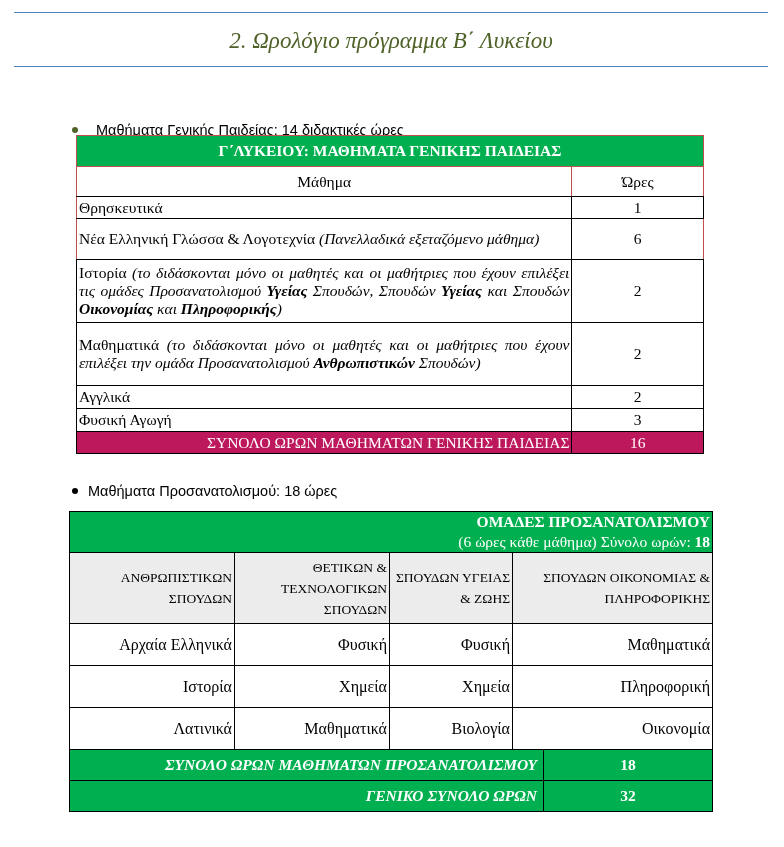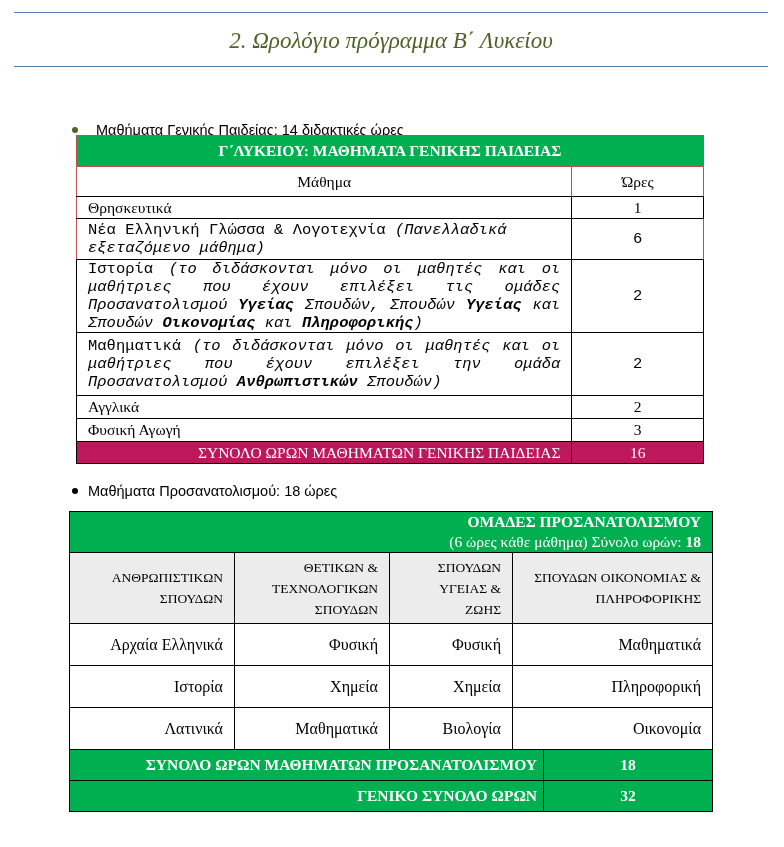--- a/index.html
+++ b/index.html
@@ -13,54 +13,54 @@
   .bullet { position: absolute; font-family: "Liberation Sans", "DejaVu Sans", sans-serif;
             font-size: 14.5px; color: #000; display: flex; align-items: center; }
   .bullet .dot { display: inline-block; width: 6px; height: 6px; border-radius: 50%;
                  margin-right: 18px; }
   .bullet1 { top: 122px; left: 72px; }
   .bullet1 .dot { background: #4f6228; }
   .bullet2 { top: 483px; left: 72px; }
   .bullet2 .dot { background: #000; margin-right: 10px; }
 
   table { border-collapse: collapse; position: absolute; table-layout: fixed; }
-  td { padding: 0 11px; font-size: 15.5px; line-height: 18px; }
+  td { padding: 0 2px; font-size: 15.5px; line-height: 18px; }
 
   
   #t1 { top: 135px; left: 76px; width: 628px; }
   #t1 td { border: 1px solid #000; }
   #t1 .col1 { width: 482px; }
   #t1 .col2 { width: 128px; }
   #t1 tr.title td { background: #00b050; color: #fff; font-weight: bold; text-align: center;
                     height: 30px; border: 1px solid #c0504d; font-size: 15.5px; }
   #t1 tr.colhead td { height: 29px; text-align: center; border-color: #c0504d; border-bottom-color: #000; }
   #t1 td.subj { text-align: left; }
   #t1 td.subj.just { text-align: justify; text-align-last: left; }
   #t1 td.hrs { text-align: center; }
   #t1 tr.total td { background: #be185d; color: #fff; font-weight: normal; height: 21px; }
   #t1 tr.total td.lbl { text-align: right; }
   #t1 tr.total td.val { text-align: center; }
   #t1 tr.r1 td { height: 21px; }
   #t1 tr.r2 td { height: 40px; }
   #t1 tr.r3 td { height: 62px; }
   #t1 tr.r4 td { height: 62px; }
   #t1 tr.r5 td, #t1 tr.r6 td { height: 22px; }
-  #t1 tr.r2 td, #t1 tr.r3 td, #t1 tr.r4 td { border-right-color: #000; font-family: Liberation Mono, monospace; }
+  #t1 tr.r2 td, #t1 tr.r3 td, #t1 tr.r4 td { border-right-color: #000; }
   #t1 tr.r2 td.hrs { border-right-color: #c0504d; }
   #t1 tr.r1 td:first-child, #t1 tr.r2 td:first-child { border-left-color: #c0504d; }
 
   
   #t2 { top: 511px; left: 69px; width: 643px; }
   #t2 td { border: 1px solid #000; text-align: right; }
   #t2 tr.title td { background: #00b050; color: #fff; height: 40px; line-height: 20px; }
   #t2 tr.title .b { font-weight: bold; }
   #t2 tr.groups td { background: #ececec; height: 70px; font-size: 13.5px; line-height: 21px; }
   #t2 tr.cell td { height: 41px; font-size: 16px; }
   #t2 tr.sum td { background: #00b050; color: #fff; font-weight: bold; height: 30px; font-size: 15.5px; }
-  #t2 tr.sum td.lbl { padding-right: 6px; }
+  #t2 tr.sum td.lbl { padding-right: 6px; font-style: italic; }
   #t2 tr.sum td.val { text-align: center; }
 </style>
 </head>
 <body>
 
 <div class="rule top"></div>
 <div class="heading">2. Ωρολόγιο πρόγραμμα Β΄ Λυκείου</div>
 <div class="rule bottom"></div>
 
 <div class="bullet bullet1">

